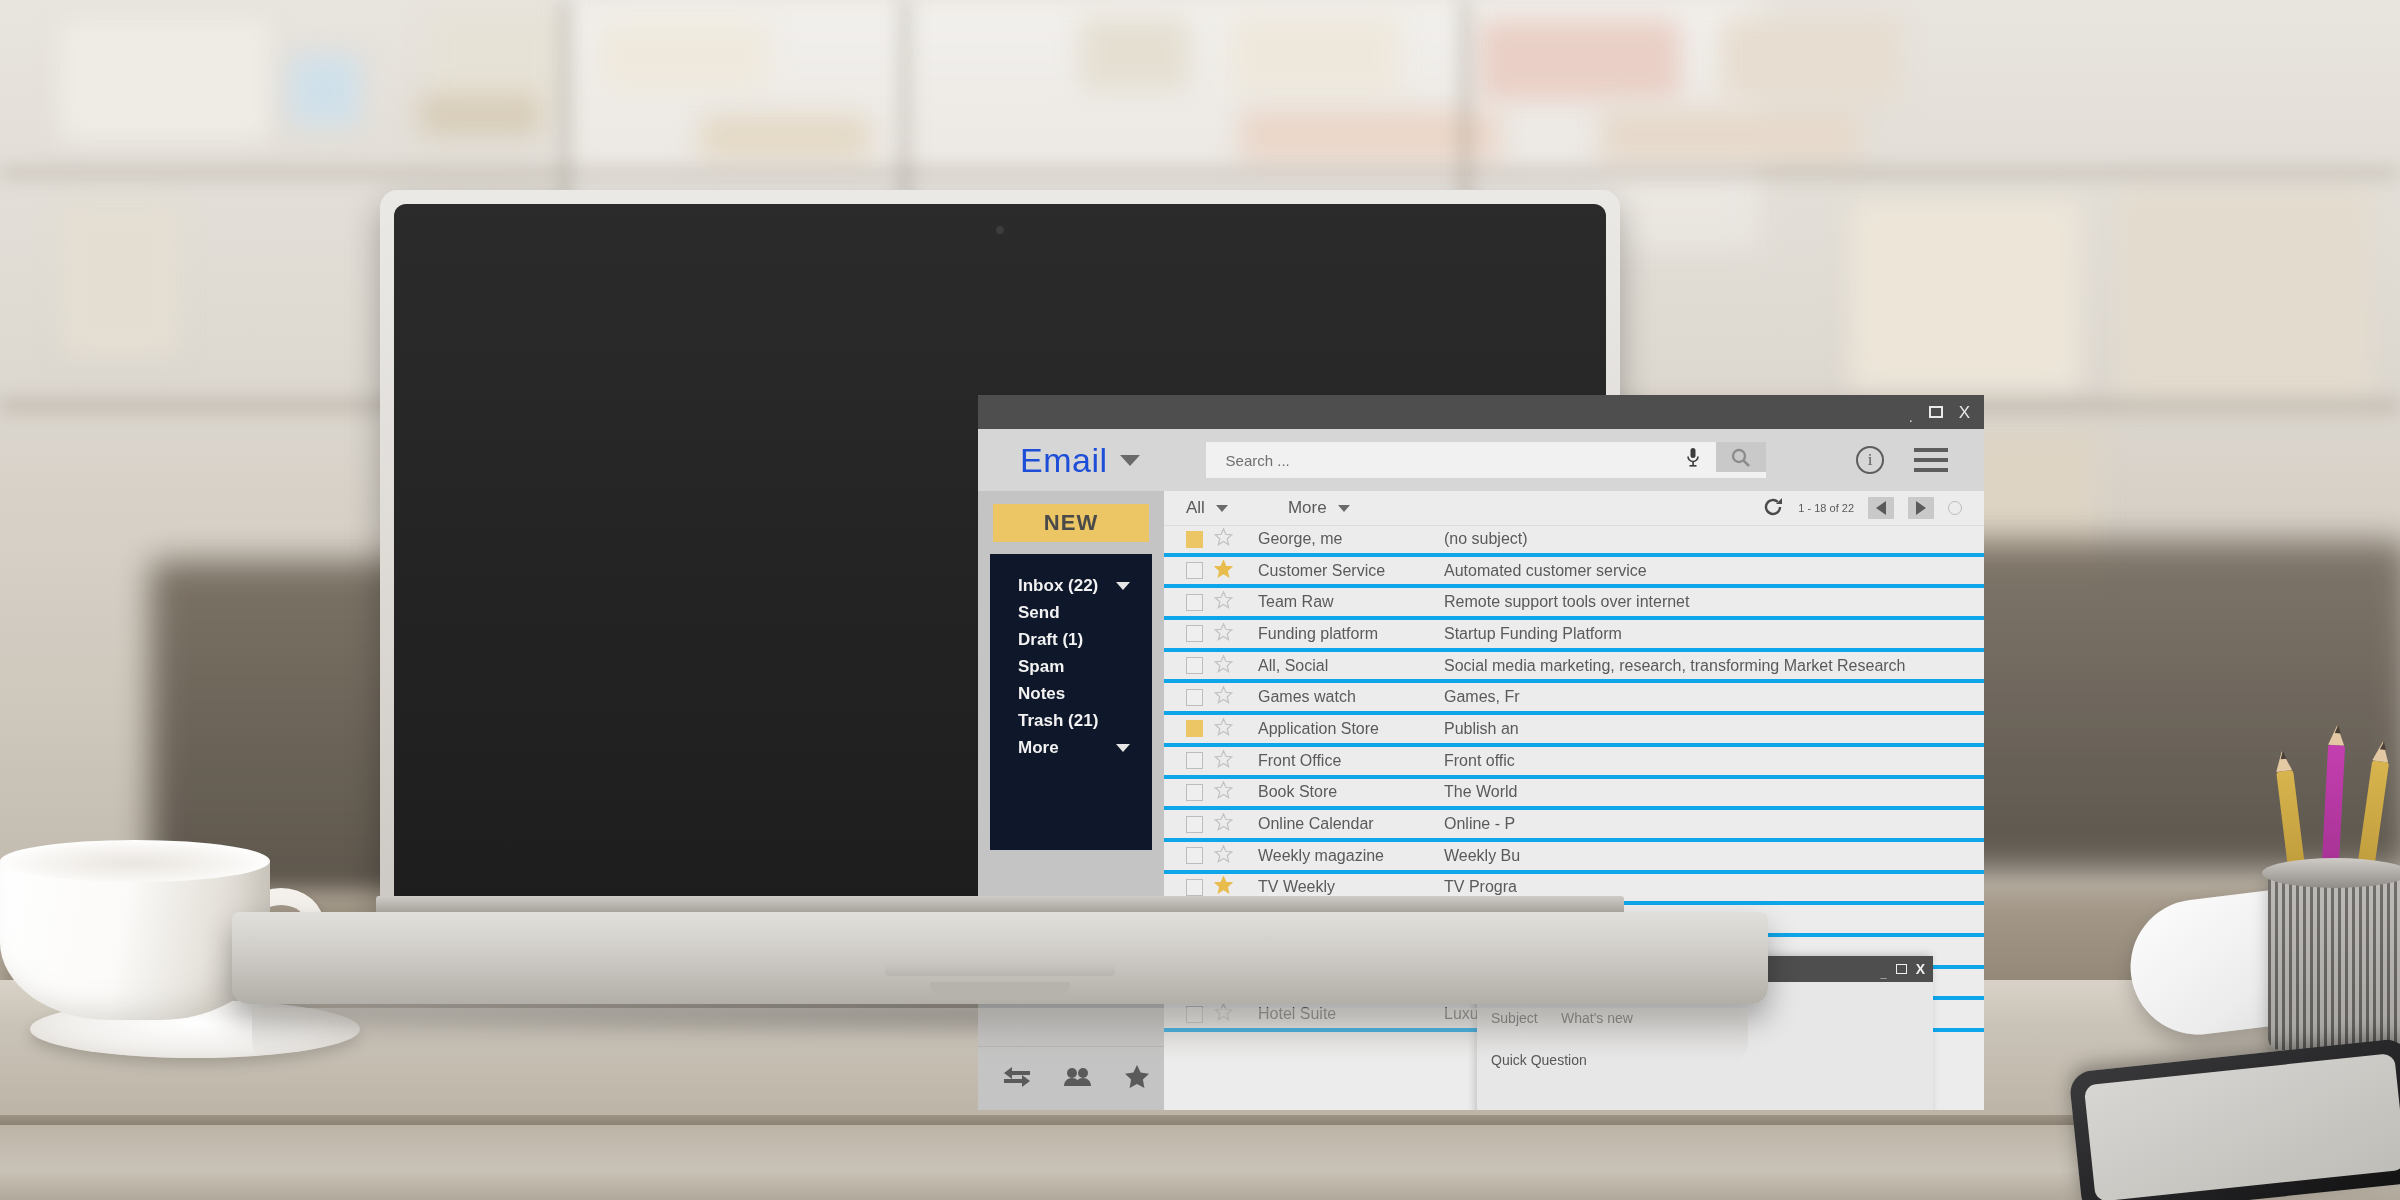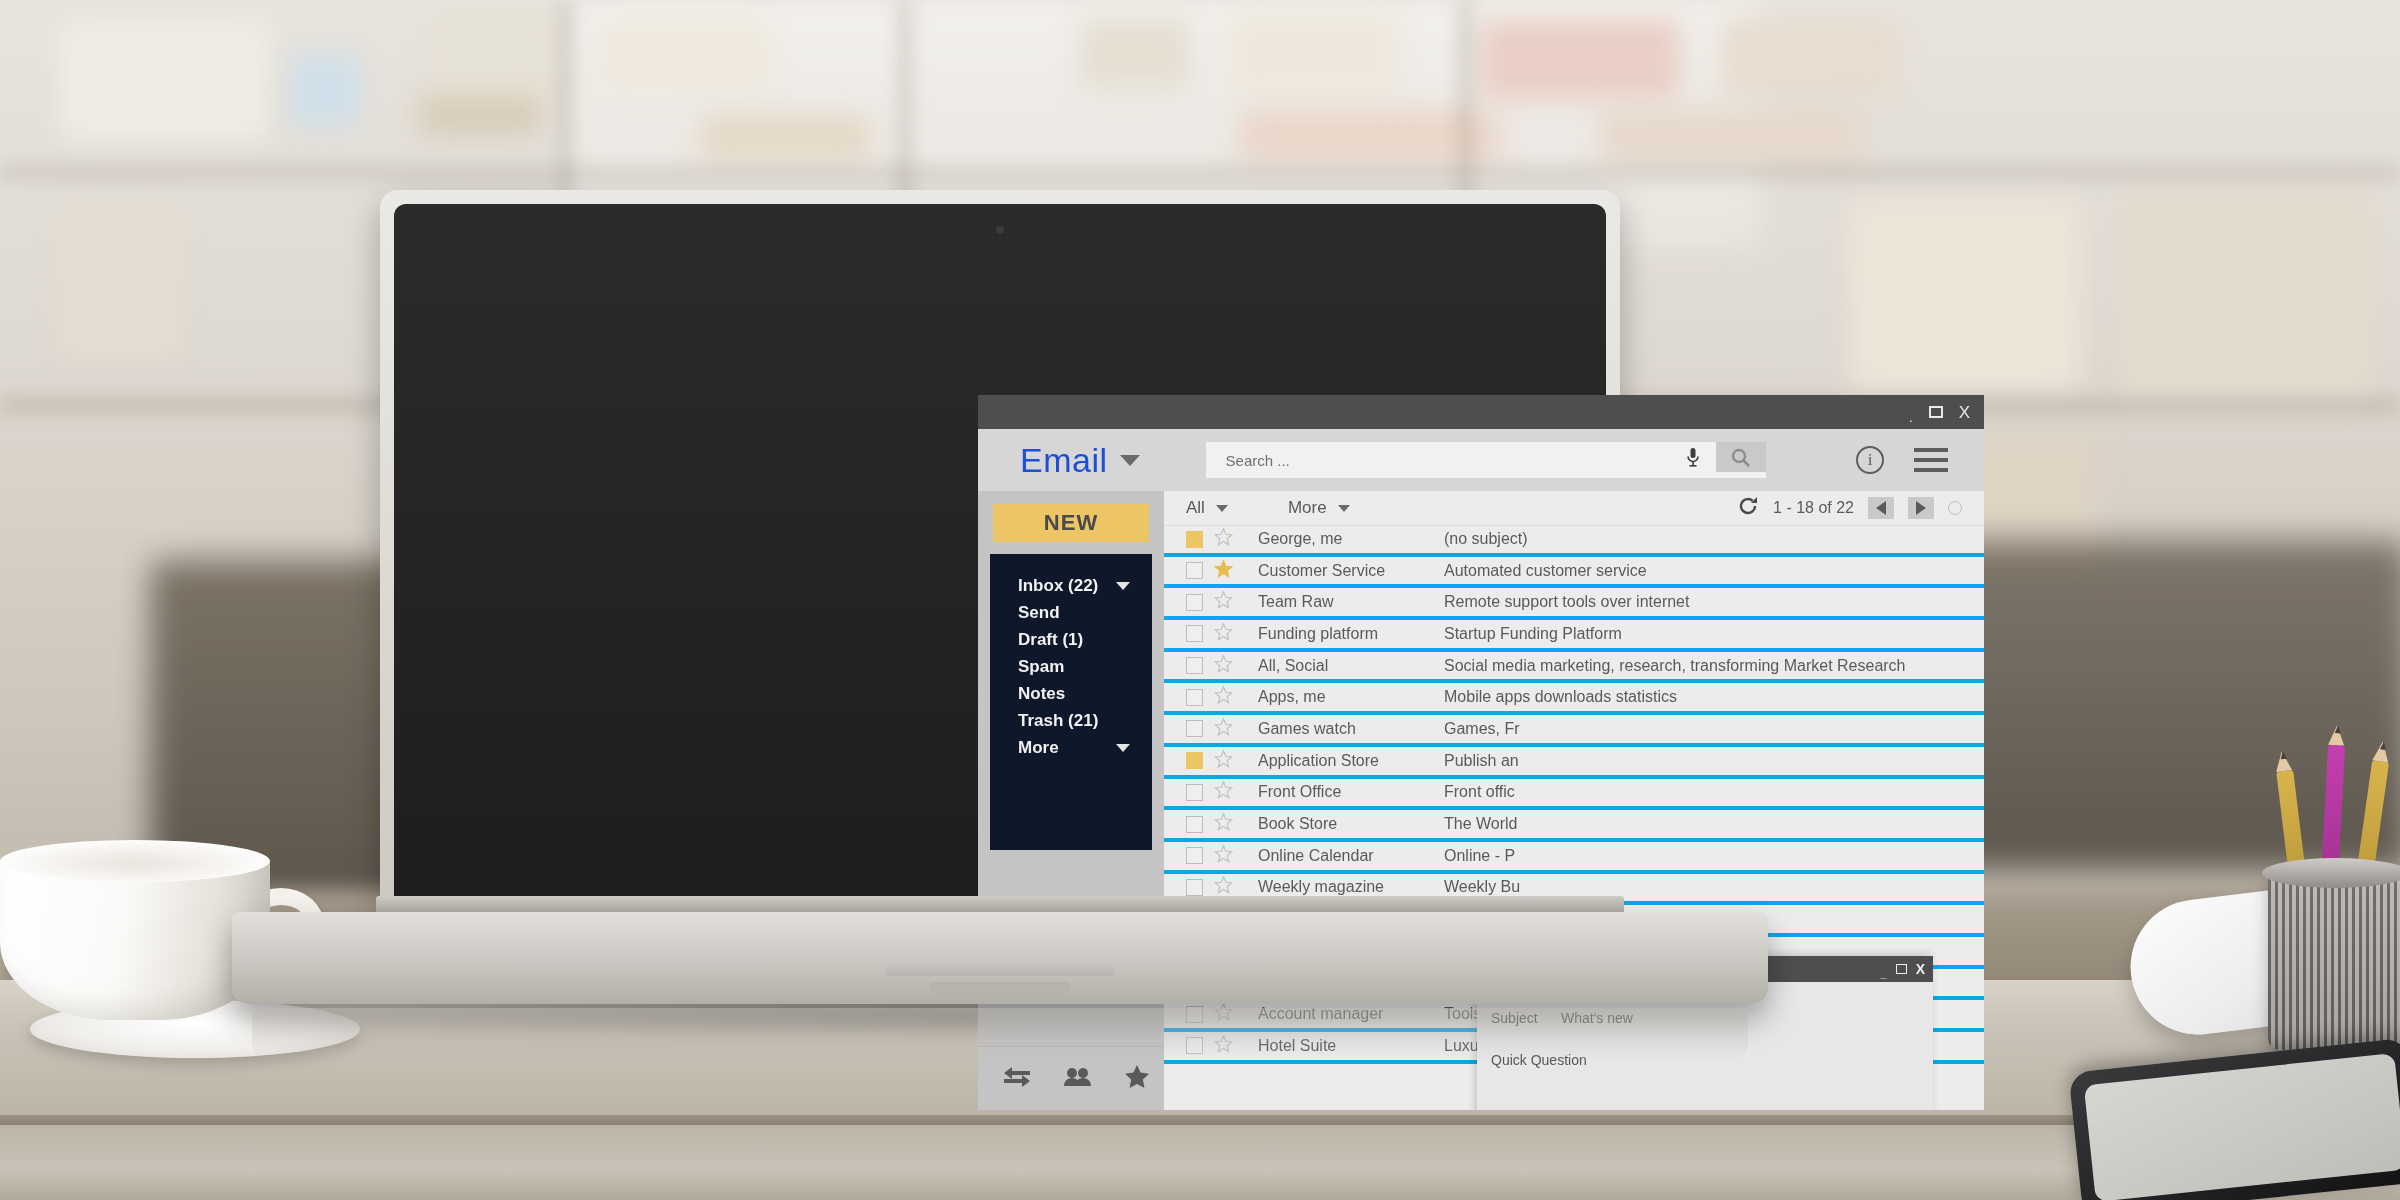--- a/index.html
+++ b/index.html
@@ -233,21 +233,21 @@
 
   
   .list { flex:1; background:#ececec; position:relative; min-width:0; }
   .list-toolbar {
     height:34px; display:flex; align-items:center; padding-left:22px; gap:60px;
     font-size:17px; color:#5a5a5a; position:relative;
   }
   .tb-item { display:flex; align-items:center; gap:11px; font-weight:400; }
   .pager {
     position:absolute; right:22px; top:0; height:34px;
-    display:flex; align-items:center; gap:14px; color:#5a5a5a; font-size:16px;
+    display:flex; align-items:center; gap:14px; color:#5a5a5a; font-size:11px;
   }
   .pg-btn {
     width:26px; height:22px; background:#c9c9c9;
     display:flex; align-items:center; justify-content:center;
   }
   .tri-l { width:0;height:0;border-top:7px solid transparent;border-bottom:7px solid transparent;border-right:10px solid #5a5a5a; }
   .tri-r { width:0;height:0;border-top:7px solid transparent;border-bottom:7px solid transparent;border-left:10px solid #5a5a5a; }
   .pg-dot { width:14px;height:14px;border:1.5px solid #bcbcbc;border-radius:50%; }
 
   .rows { position:absolute; left:0; right:0; top:34px; bottom:0; }
@@ -561,28 +561,20 @@
                   <polygon points="9.5,0.8 11.8,6.3 17.8,6.8 13.2,10.7 14.6,16.6 9.5,13.4 4.4,16.6 5.8,10.7 1.2,6.8 7.2,6.3" fill="none" stroke="#c2c2c2" stroke-width="1.2"></polygon>
                 </svg></span>
               <span class="sender">All, Social</span>
               <span class="subject">Social media marketing, research, transforming Market Research</span>
             </div>
             <div class="row">
               <span class="cb"></span>
               <span class="star"><svg width="19" height="18" viewBox="0 0 19 18">
                   <polygon points="9.5,0.8 11.8,6.3 17.8,6.8 13.2,10.7 14.6,16.6 9.5,13.4 4.4,16.6 5.8,10.7 1.2,6.8 7.2,6.3" fill="none" stroke="#c2c2c2" stroke-width="1.2"></polygon>
                 </svg></span>
-              <span class="sender">Apps, me</span>
-              <span class="subject">Mobile apps downloads statistics</span>
-            </div>
-            <div class="row">
-              <span class="cb"></span>
-              <span class="star"><svg width="19" height="18" viewBox="0 0 19 18">
-                  <polygon points="9.5,0.8 11.8,6.3 17.8,6.8 13.2,10.7 14.6,16.6 9.5,13.4 4.4,16.6 5.8,10.7 1.2,6.8 7.2,6.3" fill="none" stroke="#c2c2c2" stroke-width="1.2"></polygon>
-                </svg></span>
               <span class="sender">Games watch</span>
               <span class="subject">Games, Fr</span>
             </div>
             <div class="row">
               <span class="cb on"></span>
               <span class="star"><svg width="19" height="18" viewBox="0 0 19 18">
                   <polygon points="9.5,0.8 11.8,6.3 17.8,6.8 13.2,10.7 14.6,16.6 9.5,13.4 4.4,16.6 5.8,10.7 1.2,6.8 7.2,6.3" fill="none" stroke="#c2c2c2" stroke-width="1.2"></polygon>
                 </svg></span>
               <span class="sender">Application Store</span>
               <span class="subject">Publish an</span>

